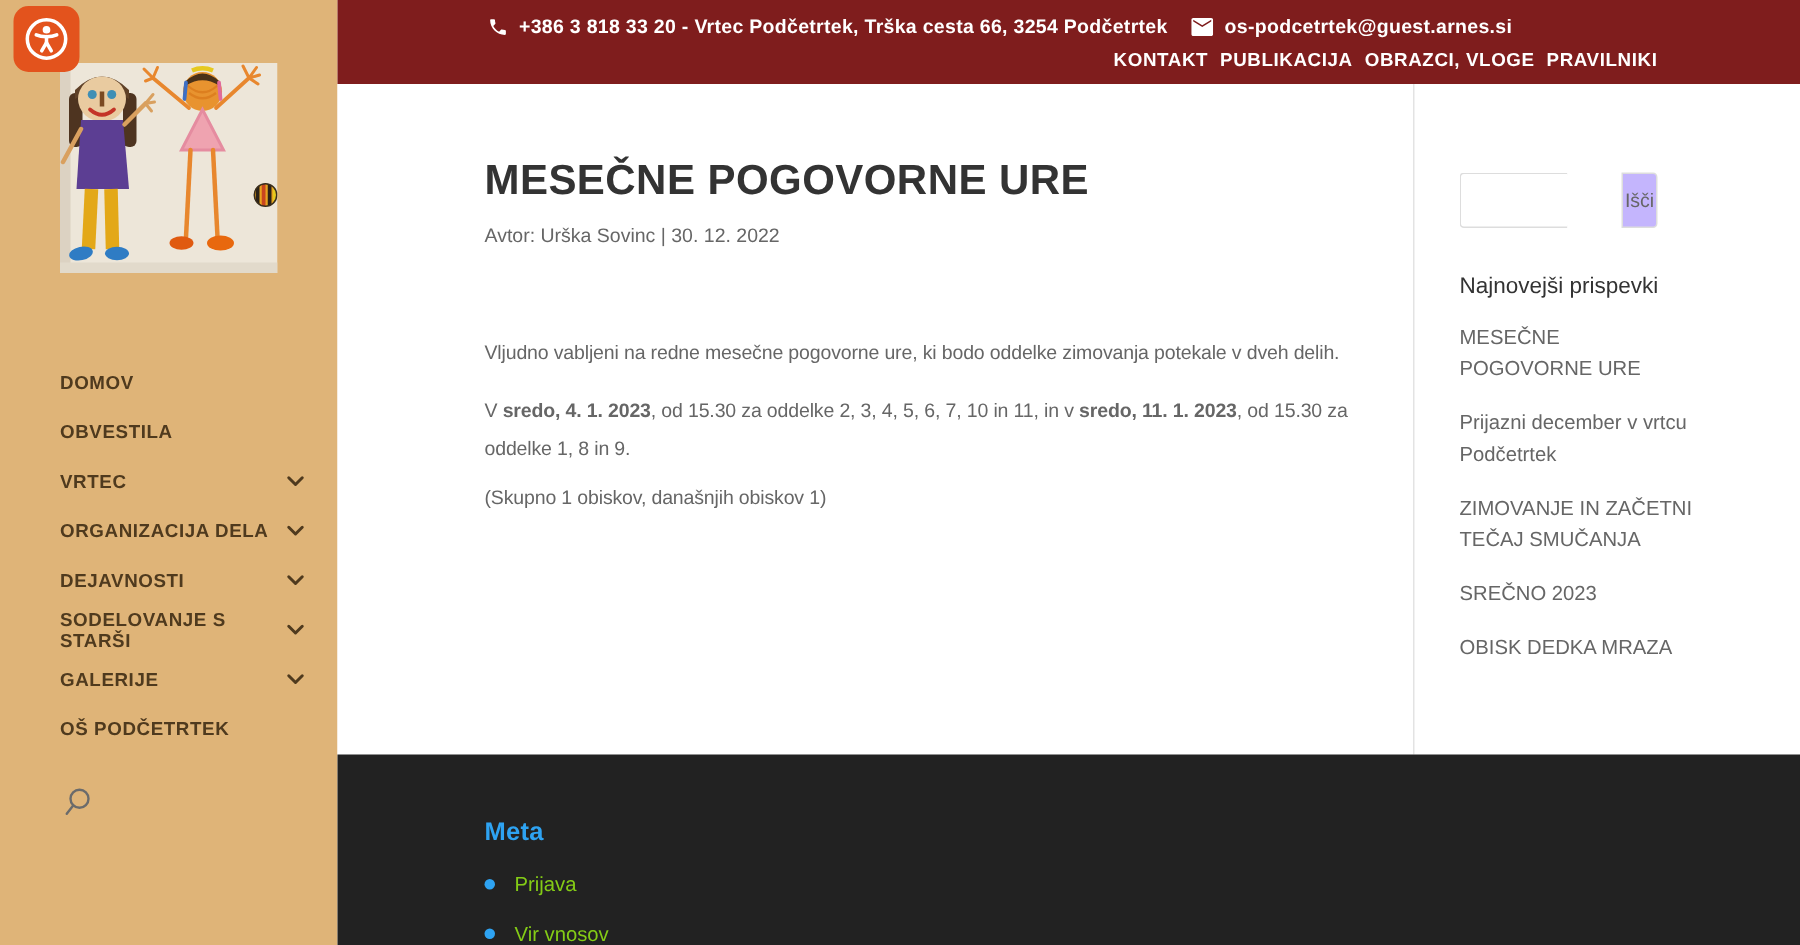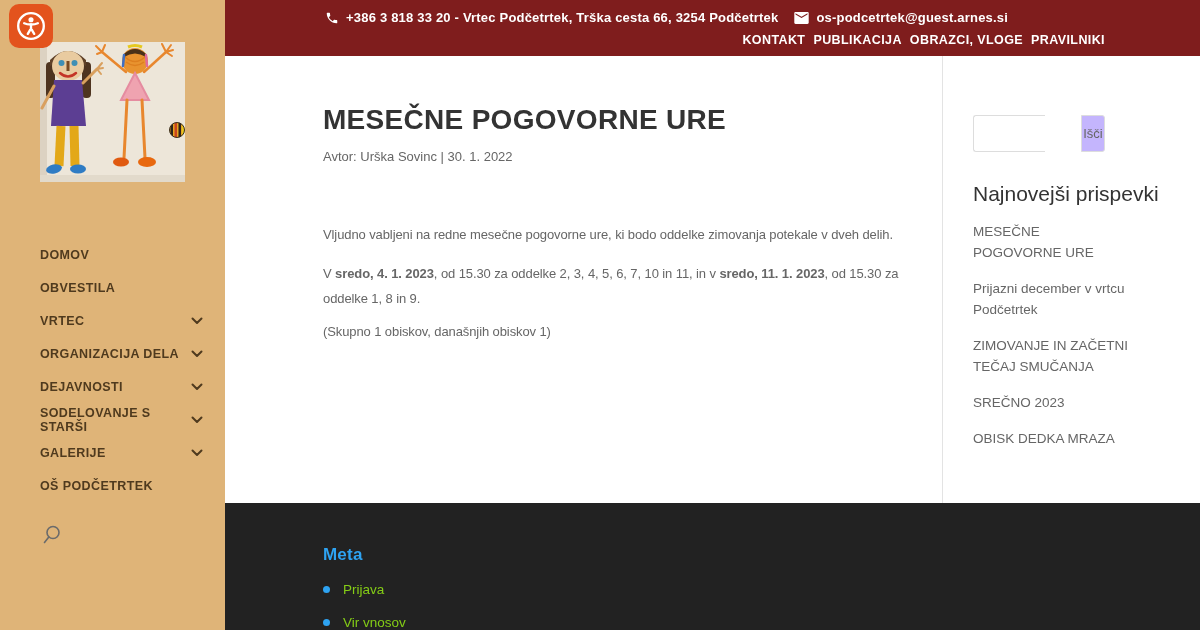--- a/index.html
+++ b/index.html
@@ -56,21 +56,21 @@
     flex:1; min-width:0; height:37px; border:1px solid #DDD; border-right:none;
     padding:0 8px; font-size:13px; color:#666; outline:none; border-radius:3px 0 0 3px;
     font-family:"Liberation Sans", sans-serif;
   }
   .searchform button {
     width:24px; height:37px; background:#c4b5fd; border:1px solid #DDD;
     color:#666; font-size:13px; cursor:pointer; border-radius:0 3px 3px 0;
     font-family:"Liberation Sans", sans-serif;
     margin-left:36px;
   }
-  .rsb-heading { margin-top:30px; font-size:21px; font-weight:500; color:#333; white-space:nowrap; }
+  .rsb-heading { margin-top:30px; font-size:15px; font-weight:500; color:#333; white-space:nowrap; }
   .rsb-list { margin-top:15px; list-style:none; }
   .rsb-item { width:158px; font-size:13.5px; color:#666; line-height:21px; margin-bottom:15px; cursor:pointer; }
 
   
   .footer { position:absolute; left:225px; top:503px; width:975px; height:127px; background:#222; }
   .footer-inner { padding:42px 0 0 98px; }
   .footer-heading { color:#2EA3F2; font-size:17px; font-weight:bold; letter-spacing:.2px; }
   .footer-list { margin-top:17px; list-style:none; }
   .footer-item { display:flex; align-items:center; margin-bottom:18px; cursor:pointer; }
   .footer-item .bullet { width:7px; height:7px; border-radius:50%; background:#2EA3F2; margin-right:13px; flex:none; }
@@ -230,21 +230,21 @@
     <span class="tb-link">KONTAKT</span>
     <span class="tb-link">PUBLIKACIJA</span>
     <span class="tb-link">OBRAZCI, VLOGE</span>
     <span class="tb-link">PRAVILNIKI</span>
   </nav>
 </header>
 
 <main class="main">
   <article class="article">
     <h1 class="post-title">MESEČNE POGOVORNE URE</h1>
-    <div class="post-meta">Avtor: Urška Sovinc | 30. 1. 2022</div>
+    <div class="post-meta">Avtor: Urška Sovinc | 30. 12. 2022</div>
     <div class="post-body">
       <p class="p1">Vljudno vabljeni na redne mesečne pogovorne ure, ki bodo oddelke zimovanja potekale v dveh delih.</p>
       <p class="p2"><span>V </span><strong>sredo, 4. 1. 2023</strong><span>, od 15.30 za oddelke 2, 3, 4, 5, 6, 7, 10 in 11,  in v </span><strong>sredo, 11. 1. 2023</strong><span>, od 15.30 za oddelke 1, 8 in 9.</span></p>
       <p class="p3">(Skupno 1 obiskov, današnjih obiskov 1)</p>
     </div>
   </article>
 
   <div class="divider"></div>
 
   <aside class="rsb">

